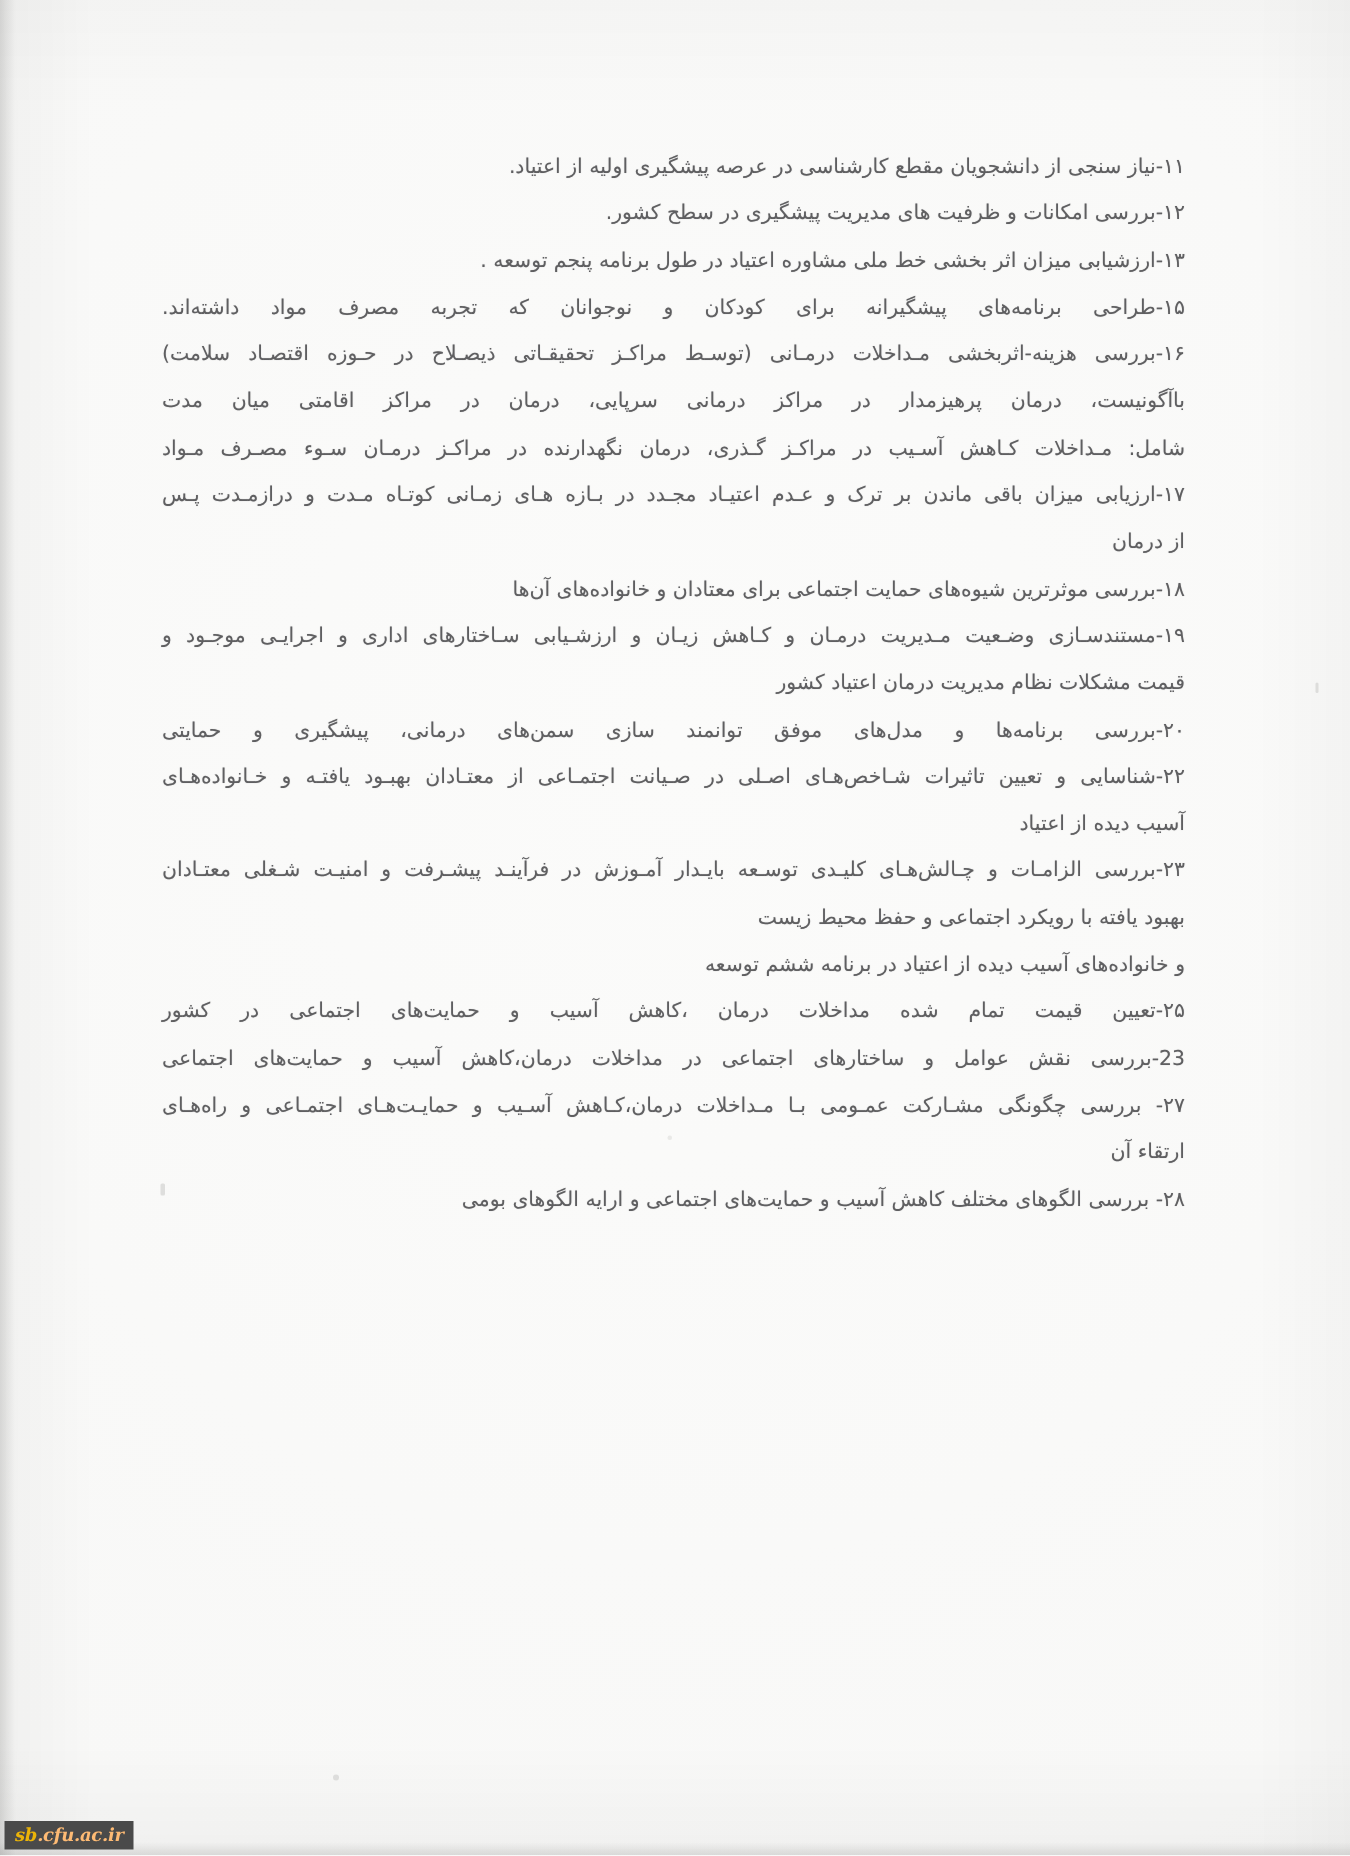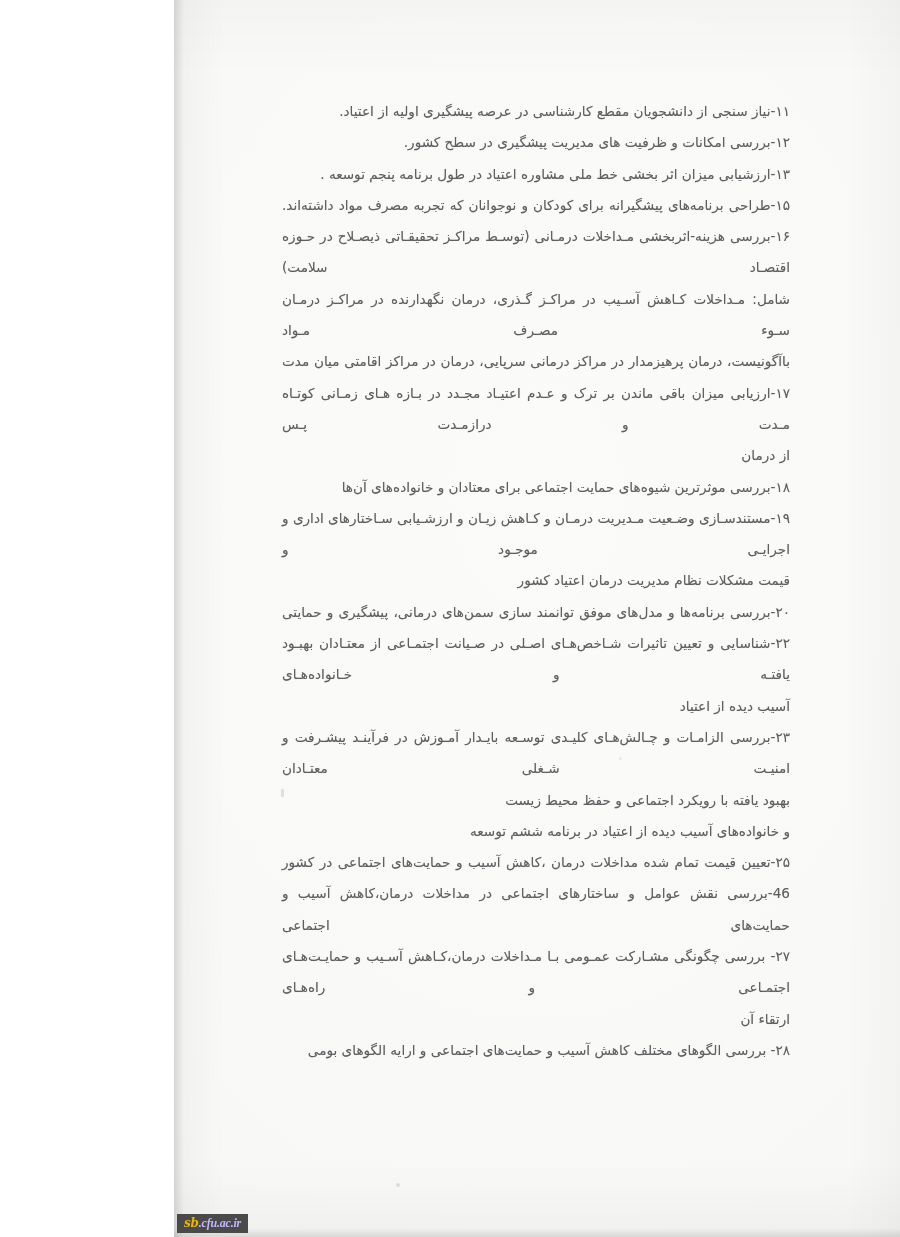--- a/index.html
+++ b/index.html
@@ -11,21 +11,21 @@
     width: 900px;
     height: 1237px;
     background: #ffffff;
     font-family: "DejaVu Sans", "Liberation Sans", sans-serif;
     overflow: hidden;
   }
 
   
   .scan-page {
     position: relative;
-    width: 726px;
+    width: 900px;
     height: 1237px;
     background:
       radial-gradient(ellipse 150% 120% at 50% 40%, #fbfbfa 0%, #f8f8f7 55%, #f3f3f2 88%, #ecebe9 100%);
     box-sizing: border-box;
     overflow: hidden;
   }
 
   
   .paper-noise {
     position: absolute;
@@ -112,21 +112,21 @@
     font-family: "DejaVu Serif", "Liberation Serif", serif;
     font-style: italic;
     font-weight: bold;
     font-size: 12px;
     line-height: 1;
     letter-spacing: -0.2px;
     direction: ltr;
     white-space: nowrap;
   }
   .wm-sb     { color: #eab308; }
-  .wm-domain { color: #c4b5fd; font-family: Liberation Serif, serif; }
+  .wm-domain { color: #fdba74; }
 </style>
 </head>
 <body>
 
 <div class="scan-page">
 
   <div class="paper-noise"></div>
   <div class="edge-shadow-left"></div>
   <div class="edge-shadow-bottom"></div>
 
@@ -143,22 +143,22 @@
         <div class="doc-line item-head natural">۱۲-بررسی امکانات و ظرفیت های مدیریت پیشگیری در سطح کشور.</div>
       </div>
       <div class="doc-item">
         <div class="doc-line item-head natural">۱۳-ارزشیابی میزان اثر بخشی خط ملی مشاوره اعتیاد در طول برنامه پنجم توسعه .</div>
       </div>
       <div class="doc-item">
         <div class="doc-line item-head">۱۵-طراحی برنامه‌های پیشگیرانه برای کودکان و نوجوانان که تجربه مصرف مواد داشته‌اند.</div>
       </div>
       <div class="doc-item">
         <div class="doc-line item-head">۱۶-بررسی هزینه-اثربخشی مـداخلات درمـانی (توسـط مراکـز تحقیقـاتی ذیصـلاح در حـوزه اقتصـاد سلامت)</div>
+        <div class="doc-line item-cont justify">باآگونیست، درمان پرهیزمدار در مراکز درمانی سرپایی، درمان در مراکز اقامتی میان مدت</div>
         <div class="doc-line item-cont justify">شامل: مـداخلات کـاهش آسـیب در مراکـز گـذری، درمان نگهدارنده در مراکـز درمـان سـوء مصـرف مـواد</div>
-        <div class="doc-line item-cont justify">باآگونیست، درمان پرهیزمدار در مراکز درمانی سرپایی، درمان در مراکز اقامتی میان مدت</div>
       </div>
       <div class="doc-item">
         <div class="doc-line item-head">۱۷-ارزیابی میزان باقی ماندن بر ترک و عـدم اعتیـاد مجـدد در بـازه هـای زمـانی کوتـاه مـدت و درازمـدت پـس</div>
         <div class="doc-line item-cont">از درمان</div>
       </div>
       <div class="doc-item">
         <div class="doc-line item-head natural">۱۸-بررسی موثرترین شیوه‌های حمایت اجتماعی برای معتادان و خانواده‌های آن‌ها</div>
       </div>
       <div class="doc-item">
         <div class="doc-line item-head">۱۹-مستندسـازی وضـعیت مـدیریت درمـان و کـاهش زیـان و ارزشـیابی سـاختارهای اداری و اجرایـی موجـود و</div>
@@ -175,21 +175,21 @@
         <div class="doc-line item-head">۲۳-بررسی الزامـات و چـالش‌هـای کلیـدی توسـعه بایـدار آمـوزش در فرآینـد پیشـرفت و امنیـت شـغلی معتـادان</div>
         <div class="doc-line item-cont">بهبود یافته با رویکرد اجتماعی و حفظ محیط زیست</div>
       </div>
       <div class="doc-item">
         <div class="doc-line item-cont">و خانواده‌های آسیب دیده از اعتیاد در برنامه ششم توسعه</div>
       </div>
       <div class="doc-item">
         <div class="doc-line item-head">۲۵-تعیین قیمت تمام شده مداخلات درمان ،کاهش آسیب و حمایت‌های اجتماعی در کشور</div>
       </div>
       <div class="doc-item">
-        <div class="doc-line item-head">46-بررسی نقش عوامل و ساختارهای اجتماعی در  مداخلات درمان،کاهش آسیب و حمایت‌های اجتماعی</div>
+        <div class="doc-line item-head">23-بررسی نقش عوامل و ساختارهای اجتماعی در  مداخلات درمان،کاهش آسیب و حمایت‌های اجتماعی</div>
       </div>
       <div class="doc-item">
         <div class="doc-line item-head">۲۷- بررسی چگونگی مشـارکت عمـومی بـا مـداخلات درمان،کـاهش آسـیب و حمایـت‌هـای اجتمـاعی و راه‌هـای</div>
         <div class="doc-line item-cont">ارتقاء آن</div>
       </div>
       <div class="doc-item">
         <div class="doc-line item-head natural">۲۸- بررسی الگوهای مختلف کاهش آسیب و حمایت‌های اجتماعی و ارایه الگوهای بومی</div>
       </div>
     </div>
 

